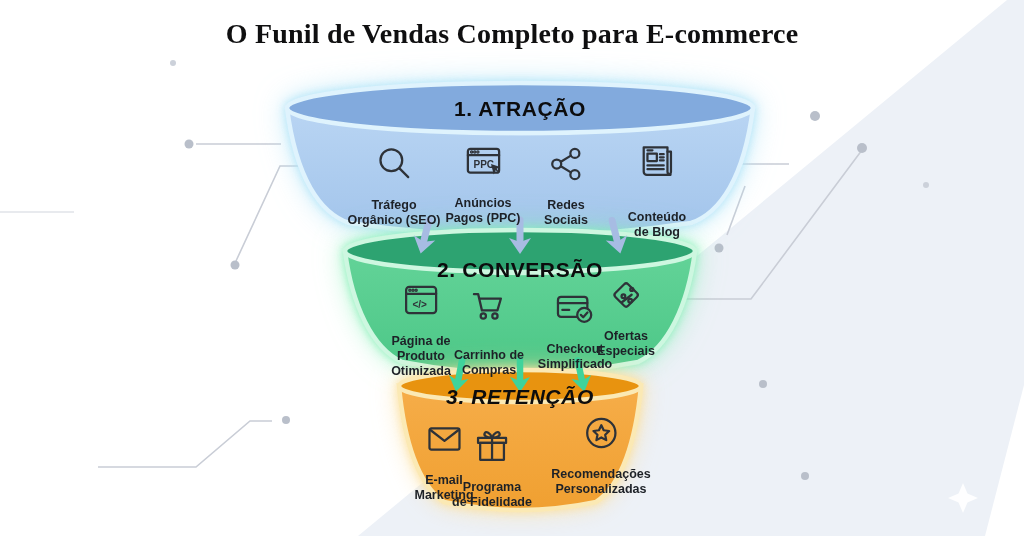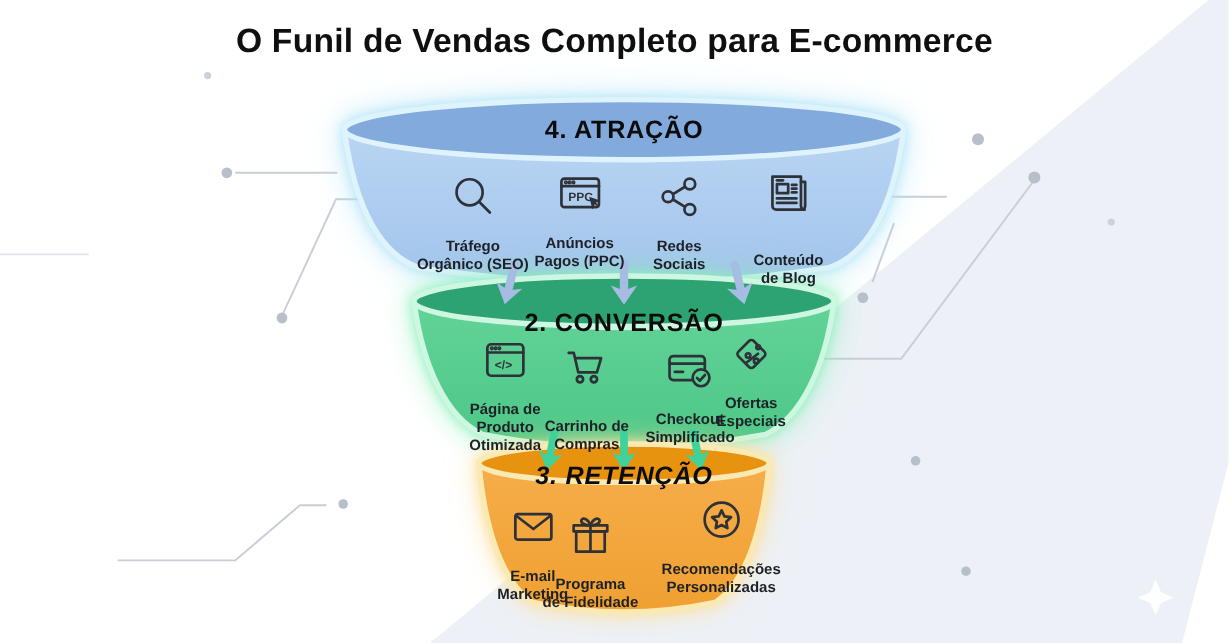--- a/index.html
+++ b/index.html
@@ -11,20 +11,21 @@
   }
   .bg-svg{position:absolute; inset:0; z-index:0;}
   .f1{filter:drop-shadow(0 0 5px rgba(175,228,248,.95)) drop-shadow(0 0 13px rgba(175,228,248,.65));}
   .f2{filter:drop-shadow(0 0 5px rgba(134,240,183,.9)) drop-shadow(0 0 13px rgba(134,240,183,.55));}
   .f3{filter:drop-shadow(0 0 5px rgba(252,224,160,.95)) drop-shadow(0 0 11px rgba(252,224,160,.6));}
 
   .title{
     position:absolute; left:0; right:0; top:18px; z-index:3;
     text-align:center; font-size:28px; font-weight:700; color:#0f0f10;
     letter-spacing:.2px;
+    font-family:Liberation Serif, serif;
   }
   .stage-heading{
     position:absolute; z-index:3; transform:translateX(-50%);
     font-size:21px; font-weight:700; color:#0c0c0d; letter-spacing:.6px;
     white-space:nowrap;
   }
   .item{
     position:absolute; z-index:3; transform:translateX(-50%);
     display:flex; flex-direction:column; align-items:center; gap:2px;
   }
@@ -124,21 +125,21 @@
       </g>
       <g transform="rotate(-12 581 376)">
         <line x1="581" y1="360" x2="581" y2="379" stroke-width="6.5" stroke-linecap="round"></line>
         <polygon points="571,377 581,392 591,377 581,381" stroke="none"></polygon>
       </g>
     </g>
   </svg>
 
   <div class="title">O Funil de Vendas Completo para E-commerce</div>
 
-  <div class="stage-heading" style="left:520px; top:97px;">4. ATRAÇÃO</div>
+  <div class="stage-heading" style="left:520px; top:97px;">1. ATRAÇÃO</div>
   <div class="stage-heading" style="left:520px; top:258px;">2. CONVERSÃO</div>
   <div class="stage-heading" style="left:520px; top:385px;font-style:italic;">3. RETENÇÃO</div>
 
   <div class="item" style="left:394px; top:144px;">
     <span class="ic">
       <svg viewBox="0 0 32 32">
           <circle cx="13.5" cy="13" r="8.7"></circle>
           <line x1="20" y1="19.5" x2="27" y2="26.5"></line>
         </svg>
     </span>

